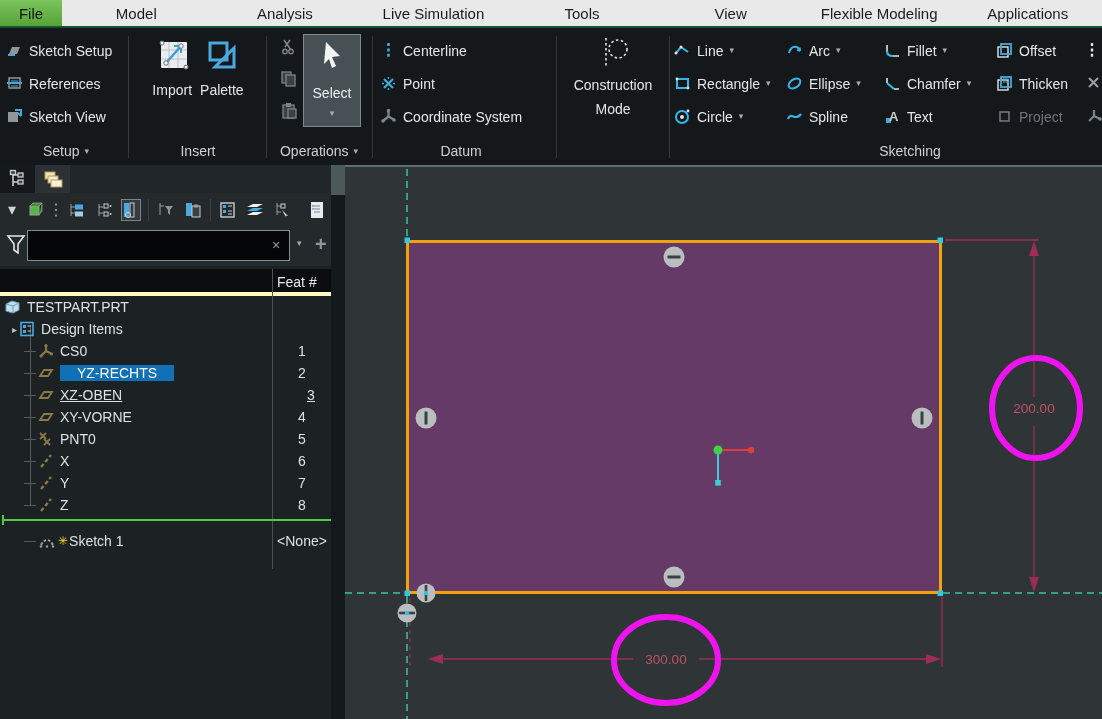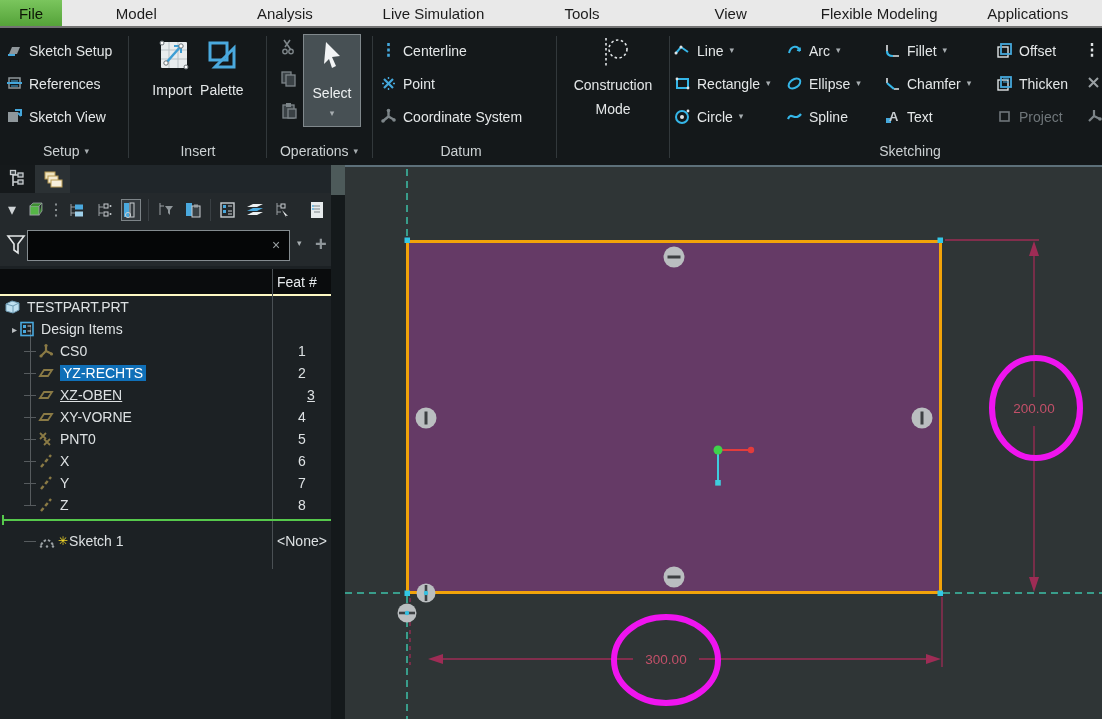--- a/index.html
+++ b/index.html
@@ -1,21 +1,21 @@
 <!DOCTYPE html>
 <html><head>
 <meta charset="utf-8">
 <style>
   * { margin:0; padding:0; box-sizing:border-box; }
   html,body { width:1102px; height:719px; overflow:hidden; }
   body { position:relative; background:#14181a; font-family:"Liberation Sans",sans-serif; -webkit-font-smoothing:antialiased; }
 
   
   .menubar { position:absolute; left:0; top:0; width:1102px; height:28px; background:#e9e9e9;
-             border-bottom:2px solid #737373; display:flex; align-items:stretch; }
+             border-bottom:2px solid #14532d; display:flex; align-items:stretch; }
   .menu-item { display:flex; align-items:center; justify-content:center; flex:1;
                font-size:15px; color:#1c1c1c; cursor:default; white-space:nowrap; padding:0 8px; }
   .menu-item.file { flex:0 0 62px; background:linear-gradient(#7ac55d,#55a339); color:#0c1405; }
 
   
   .ribbon { position:absolute; left:0; top:28px; width:1102px; height:137px; background:#14181a; }
   .rdiv { position:absolute; top:8px; height:122px; width:1px; background:#32383b; }
   .grp-label { position:absolute; top:112px; height:22px; display:flex; align-items:center; justify-content:center;
                gap:5px; font-size:14px; color:#ccd1d3; }
   .caret { font-size:9px; color:#a7adb0; line-height:1; }
@@ -51,27 +51,27 @@
   .ptool { display:flex; align-items:center; justify-content:center; width:20px; height:22px; color:#cfd4d6; }
   .ptool.active { border:1px solid #7d8488; background:#343a3e; }
   .psep { width:1px; height:22px; background:#3a4044; }
   .filter-row { position:absolute; left:0; top:61px; width:345px; height:40px; background:#24292c; }
   .filter-input { position:absolute; left:27px; top:4px; width:263px; height:31px; background:#050607;
                   border:1px solid #848b8f; color:#dde1e3; font-size:13px; padding:0 22px 0 6px; }
   .clear-x { position:absolute; left:272px; top:12px; color:#9aa0a3; font-size:14px; line-height:14px; }
   .filter-caret { position:absolute; left:297px; top:13px; }
   .filter-plus { position:absolute; left:315px; top:7px; color:#8f969a; font-size:20px; font-weight:bold; }
   .tree-header { position:absolute; left:0; top:104px; width:345px; height:27px; background:#0a0c0d;
-                 border-bottom:2px solid #fef9c3; color:#e6eaec; font-size:14px; }
+                 border-bottom:4px solid #fef9c3; color:#e6eaec; font-size:14px; }
   .tree-header span { position:absolute; left:277px; top:5px; }
   .col-div { position:absolute; left:272px; top:104px; width:1px; height:300px; background:#4a5054; }
   .tree-area { position:absolute; left:0; top:131px; width:331px; }
   .trow { position:relative; height:22px; display:flex; align-items:center; font-size:14px; color:#dde1e3; }
   .trow .name { margin-left:6px; }
-  .trow .name.selected { background:#1070b8; color:#fff; padding:0 3px; }
+  .trow .name.selected { background:#1070b8; color:#fff; padding:0 17px; }
   .trow .name.underlined { text-decoration:underline; }
   .feat { position:absolute; left:273px; width:58px; text-align:center; color:#dde1e3; font-size:14px; }
   .feat.underlined { text-decoration:underline; padding-left:18px; }
   .stub { width:12px; height:1px; background:#565b5e; margin-left:24px; margin-right:2px; }
   .indent0 { margin-left:4px; }
   .expander { color:#b9bec0; font-size:10px; margin-left:12px; margin-right:2px; }
   .vline { position:absolute; left:30px; top:160px; height:180px; width:1px; background:#565b5e; }
   .green-sep { position:absolute; left:2px; top:354px; width:329px; height:2px; background:#56c94c; }
   .green-sep::before { content:""; position:absolute; left:0; top:-4px; width:2px; height:10px; background:#56c94c; }
   .sketch-row { position:absolute; left:0; top:365px; width:331px; }

